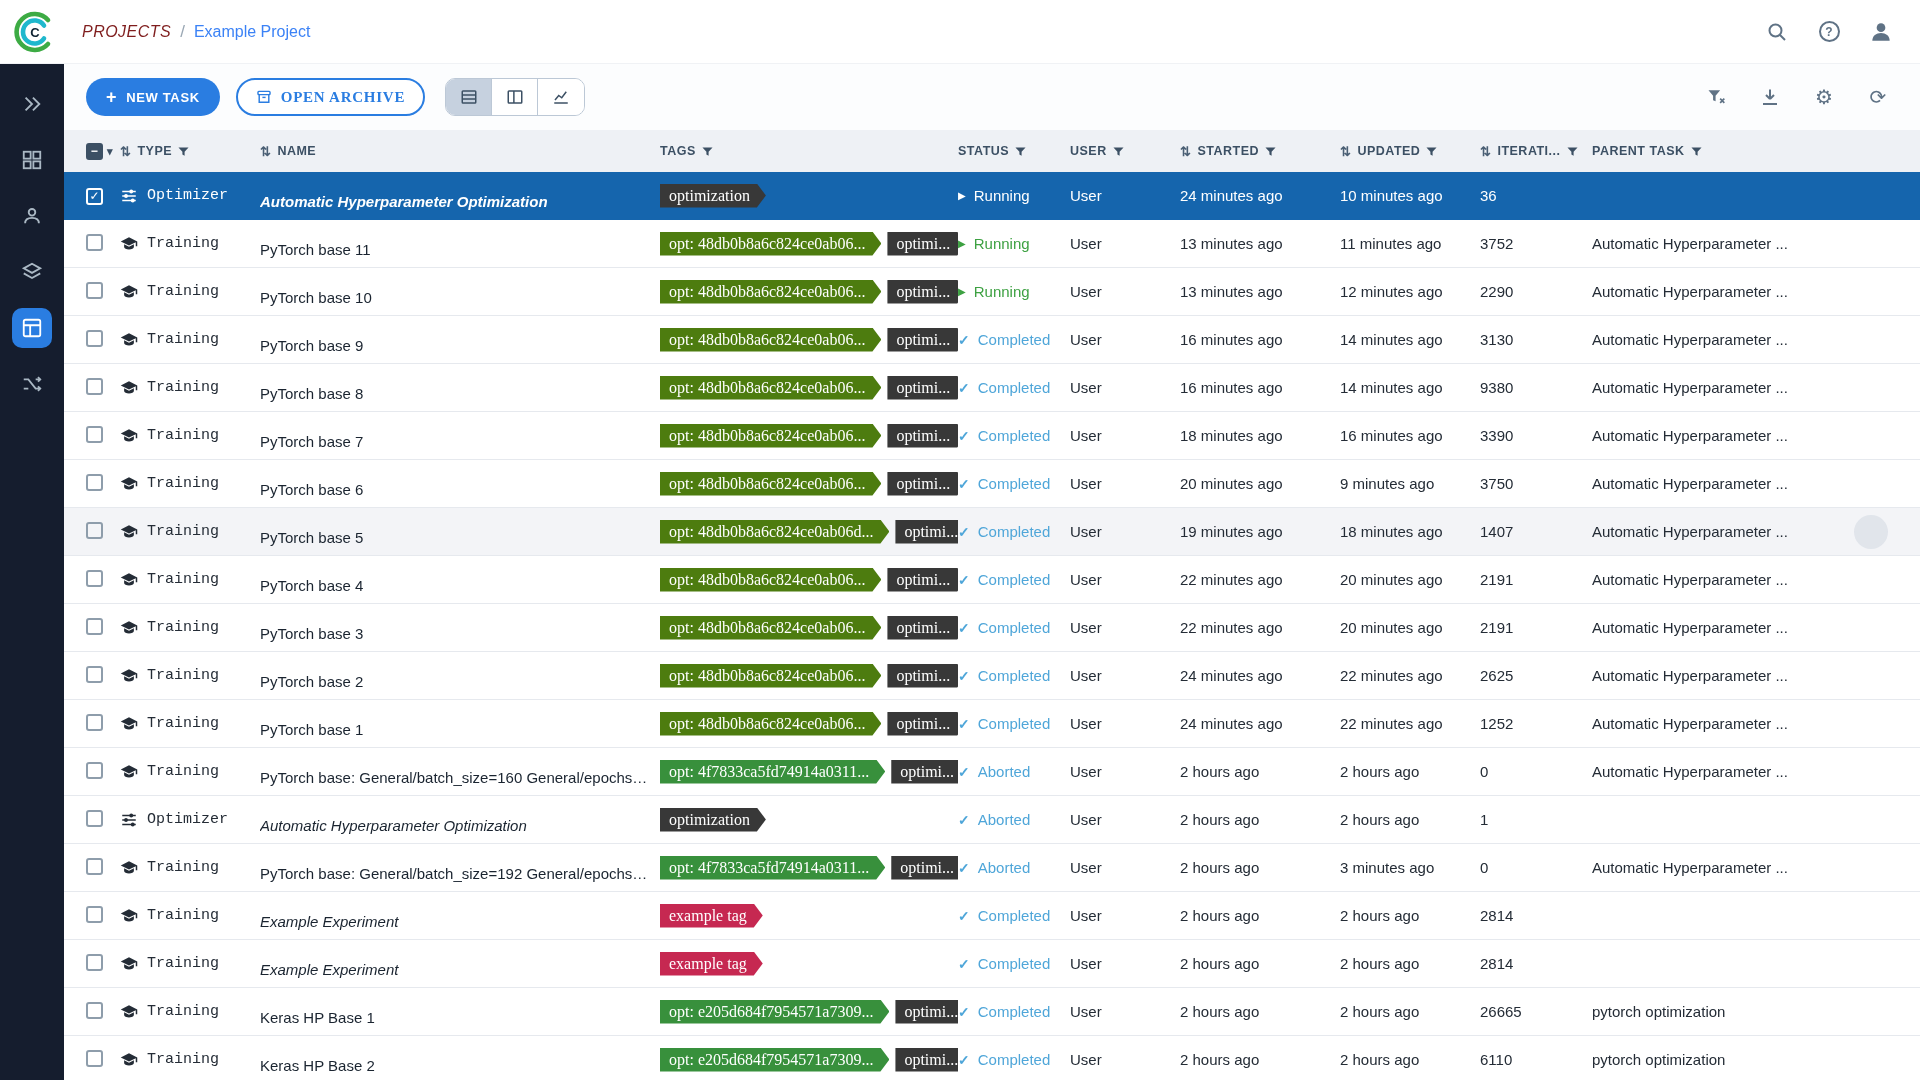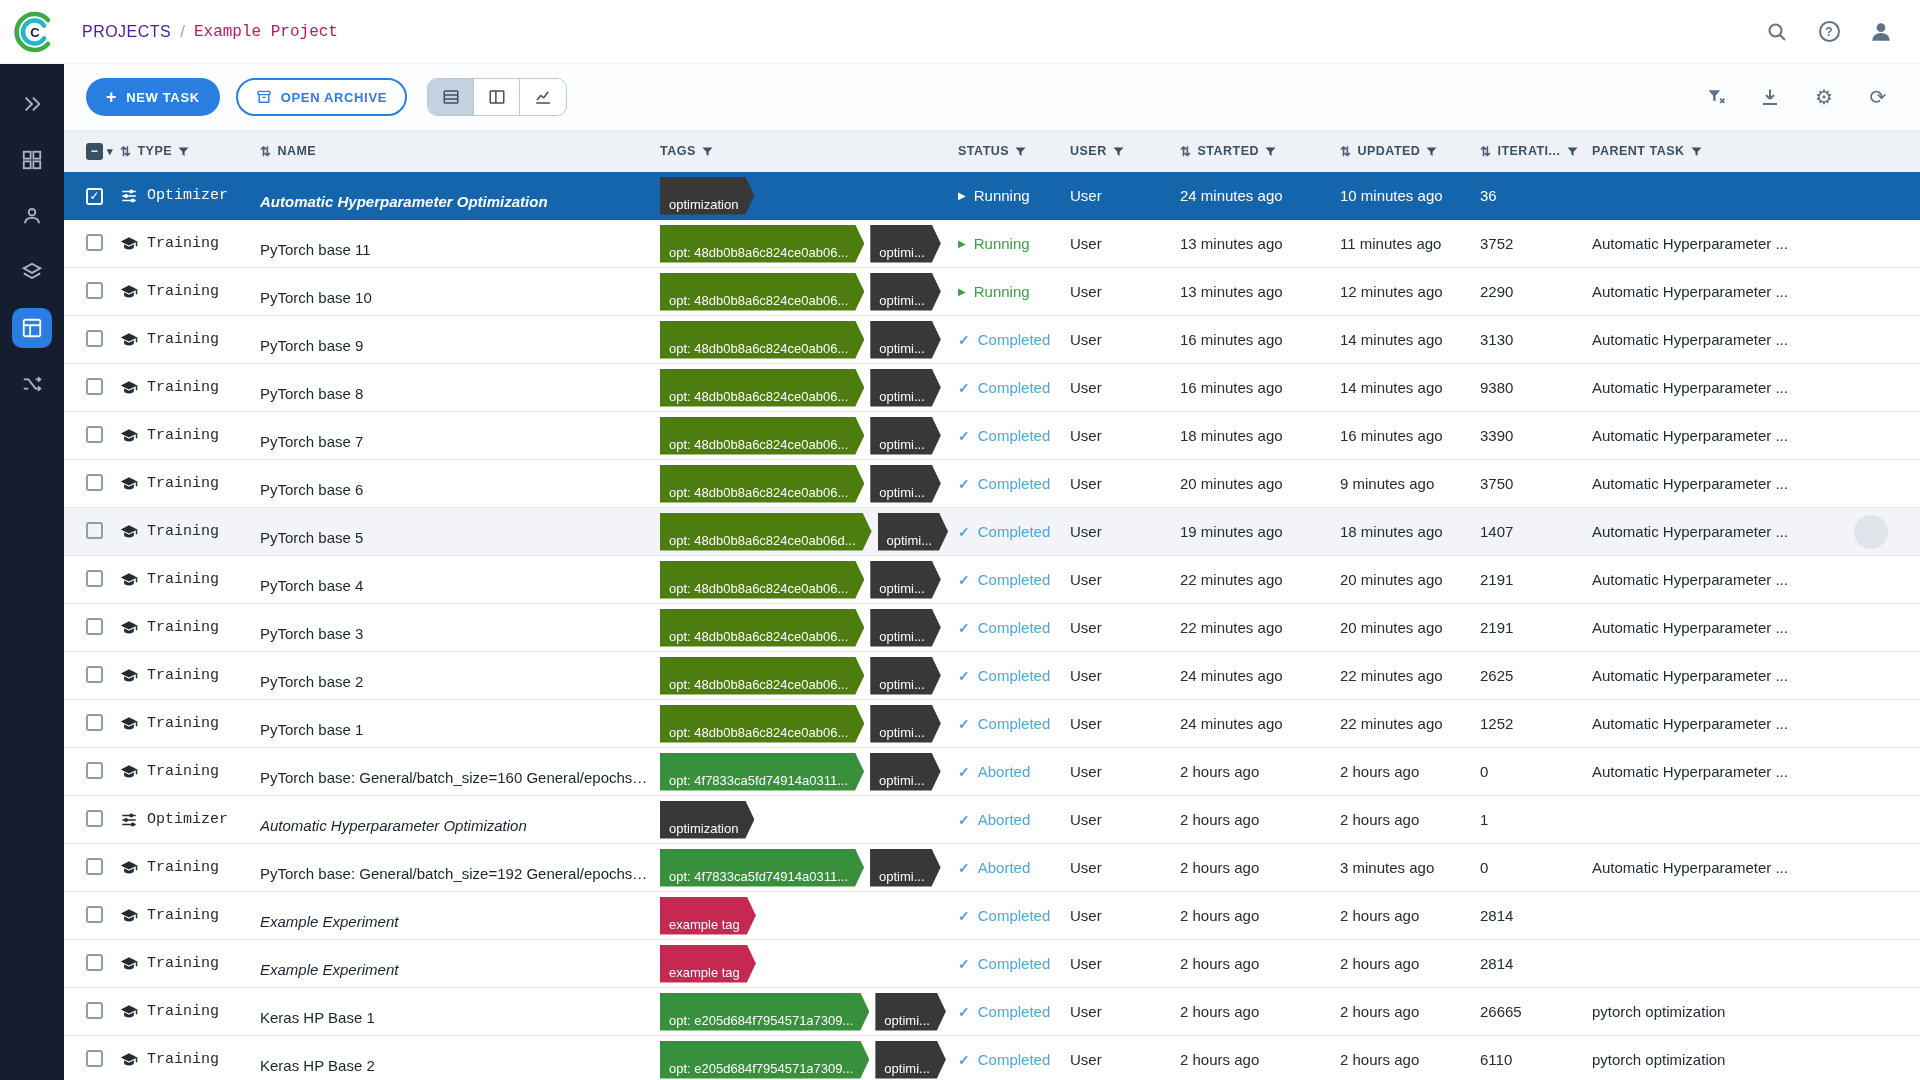--- a/index.html
+++ b/index.html
@@ -4,23 +4,23 @@
 <style>
   * { margin:0; padding:0; box-sizing:border-box; }
   html,body { width:1920px; height:1080px; overflow:hidden; background:#fff;
               font-family:"Liberation Sans", sans-serif; color:#242c36; }
 
   
   .topbar { position:fixed; top:0; left:0; right:0; height:64px; background:#fff;
             display:flex; align-items:center; z-index:20; border-bottom:1px solid #f0f2f5; }
   .logo { width:46px; height:46px; margin-left:12px; display:flex; align-items:center; justify-content:center; }
   .breadcrumb { display:flex; align-items:center; gap:9px; margin-left:24px; font-size:16px; }
-  .crumb-root { color:#4c1d95; letter-spacing:.03em; cursor:pointer; }
+  .crumb-root { color:#7f1d1d; letter-spacing:.03em; cursor:pointer;font-style:italic; }
   .crumb-sep { color:#9aa7b4; font-size:17px; }
-  .crumb-cur { color:#be185d; cursor:pointer;font-family:Liberation Mono, monospace; }
+  .crumb-cur { color:#3b82f6; cursor:pointer; }
 
   .tabs { position:absolute; left:50%; transform:translateX(-46%); height:100%;
           display:flex; gap:46px; align-items:stretch; }
   .tab { position:relative; display:flex; align-items:center; font-size:13px; font-weight:bold;
          letter-spacing:.08em; color:#8795a3; cursor:pointer; }
   .tab.active { color:#2c3c4e; }
   .tab.active::after { content:''; position:absolute; left:-8px; right:-8px; bottom:0;
                        height:3px; background:#2a7de1; }
 
   .topbar-right { margin-left:auto; display:flex; align-items:center; gap:26px; padding-right:26px; }
@@ -36,21 +36,21 @@
 
   
   .main { position:absolute; top:64px; left:64px; width:1856px; }
 
   .toolbar { height:66px; display:flex; align-items:center; padding-left:22px; background:#fcfdfe; }
   .btn-new { height:38px; border:none; border-radius:19px; background:#2a7de1; color:#fff;
              font-family:inherit; font-size:13px; font-weight:bold; letter-spacing:.05em;
              padding:0 20px; display:flex; align-items:center; gap:9px; cursor:pointer; }
   .btn-new .plus { font-size:18px; font-weight:bold; line-height:1; }
   .btn-archive { height:38px; margin-left:16px; border:2px solid #2a7de1; border-radius:19px;
-                 background:#fff; color:#2a7de1; font-family:Liberation Sans, sans-serif; font-size:13px; font-weight:bold;
+                 background:#fff; color:#2a7de1; font-family:Liberation Serif, serif; font-size:15px; font-weight:bold;
                  letter-spacing:.05em; padding:16px 18px; display:flex; align-items:center; gap:9px; cursor:pointer; }
   .view-toggle { margin-left:20px; height:38px; display:flex; border:1px solid #bcc8d6;
                  border-radius:10px; overflow:hidden; background:#fff; }
   .vbtn { width:46px; display:flex; align-items:center; justify-content:center;
           border-right:1px solid #bcc8d6; color:#3c5064; background:#fff; cursor:pointer; }
   .vbtn:last-child { border-right:none; }
   .vbtn.active { background:#c6d1df; }
   .toolbar-right { margin-left:auto; display:flex; align-items:center; gap:30px; padding-right:30px; }
   .tool-icon { width:24px; height:24px; display:flex; align-items:center; justify-content:center;
                color:#5f7285; cursor:pointer; font-size:20px; }
@@ -72,23 +72,23 @@
   .trow { height:48px; align-items:center; border-bottom:1px solid #e6e9ee;
           position:relative; background:#fff; cursor:pointer; }
   .trow.hovered { background:#f3f4f7; }
   .cell { font-size:15px; color:#242c36; padding-right:12px; overflow:hidden;
           white-space:nowrap; text-overflow:ellipsis; }
   .c-type { display:flex; align-items:center; gap:9px;font-family:Liberation Mono, monospace; }
   .ticon { width:18px; height:18px; flex:none; }
   .c-name { color:#1a2430;margin-top:11px; }
   .c-name.italic { font-style:italic; }
   .c-tags { display:flex; align-items:center; gap:6px; overflow:hidden; }
-  .tag { flex:none; font-size:13px; color:#fff; padding:21px 16px 4px 9px; line-height:1;
+  .tag { flex:none; font-size:16px; color:#fff; padding:4px 16px 4px 9px; line-height:1;
          clip-path:polygon(0 0, calc(100% - 9px) 0, 100% 50%, calc(100% - 9px) 100%, 0 100%);
-         white-space:nowrap; }
+         white-space:nowrap;font-family:Liberation Serif, serif; }
   .tag.navy { background:#4d7c0f; }
   .tag.dark { background:#383838; }
   .tag.green { background:#38903c; }
   .tag.red { background:#c62851; }
   .c-status { display:flex; align-items:center; gap:8px; }
   .st-running { color:#3da142; }
   .st-completed, .st-aborted { color:#4fa6d9; }
   .sic.play { font-size:10px; }
   .sic.check { font-size:14px; font-weight:bold; }
 

